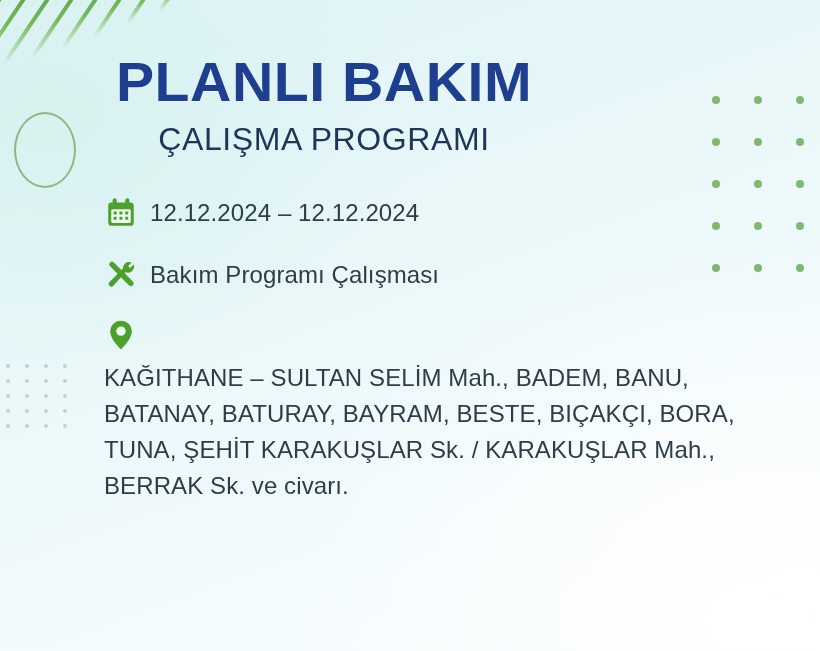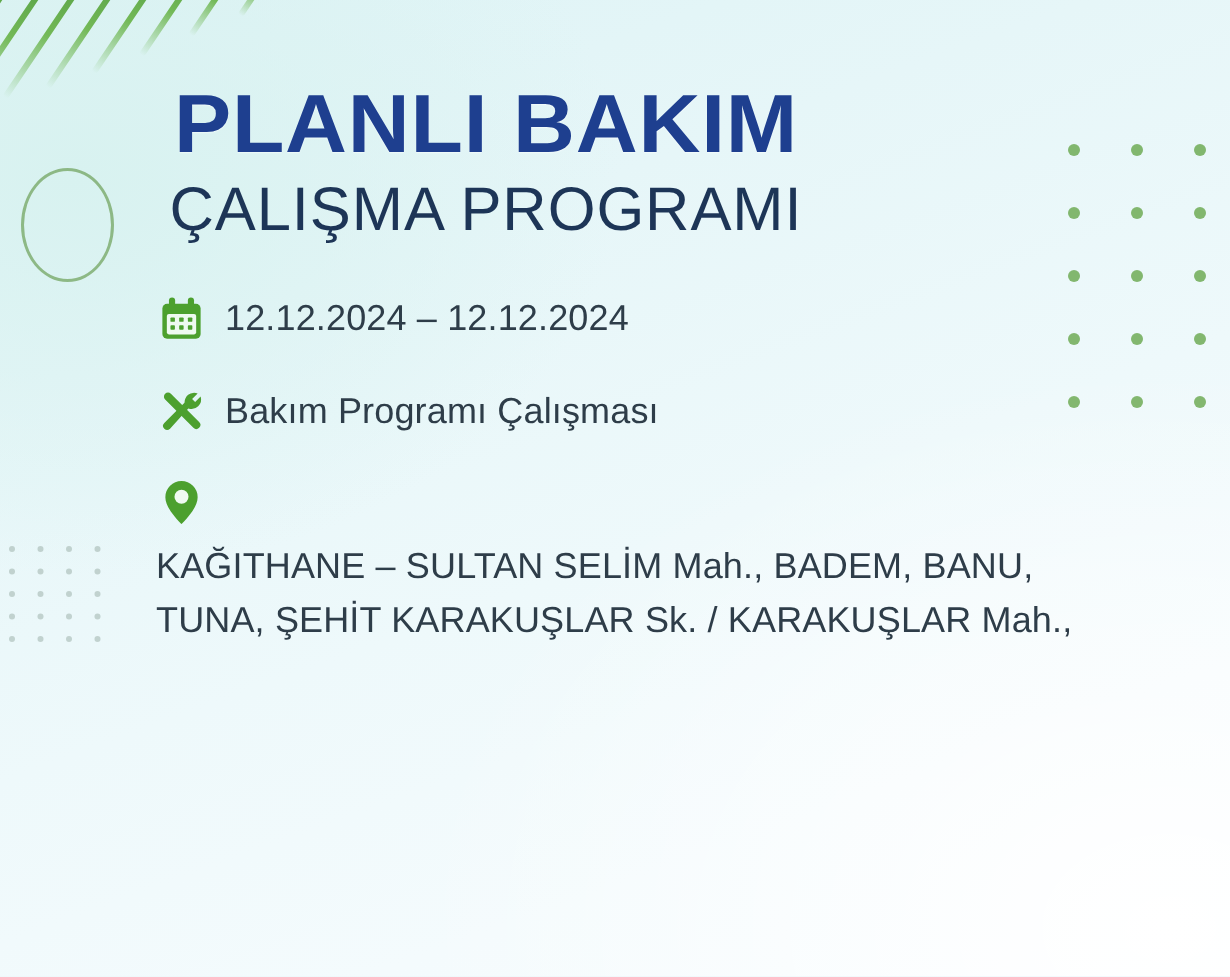--- a/index.html
+++ b/index.html
@@ -100,21 +100,21 @@
     line-height: 60px;
     font-weight: 700;
     letter-spacing: 0.5px;
     color: #1e3f8f;
     transform: scaleX(1.04);
     text-shadow: 0 1px 1px rgba(255,255,255,.55);
   }
 
   #subtitle {
     margin-top: 2px;
-    font-size: 41px;
+    font-size: 32px;
     line-height: 50px;
     font-weight: 400;
     letter-spacing: 0.6px;
     color: #1d3557;
   }
 
   
   #info {
     position: absolute;
     top: 192px;
@@ -255,18 +255,20 @@
 
     <div class="row" id="row-address">
       <span class="ico">
         <svg width="34" height="34" viewBox="0 0 24 24" aria-hidden="true">
           <path d="M12 1.9 a7.6 7.6 0 0 0-7.6 7.6 c0 5.6 7.6 12.6 7.6 12.6 s7.6-7 7.6-12.6 A7.6 7.6 0 0 0 12 1.9 Z" fill="#4ca02e"></path>
           <circle cx="12" cy="9.3" r="3.3" fill="#effaf1"></circle>
         </svg>
       </span>
       <span class="txt">
         <span class="addr-line">KAĞITHANE – SULTAN SELİM Mah., BADEM, BANU,</span>
+        <span class="addr-line">BATANAY, BATURAY, BAYRAM, BESTE, BIÇAKÇI, BORA,</span>
         <span class="addr-line">TUNA, ŞEHİT KARAKUŞLAR Sk. / KARAKUŞLAR Mah.,</span>
+        <span class="addr-line">BERRAK Sk. ve civarı.</span>
       </span>
     </div>
 
   </div>
 </div>
 
 </body></html>

